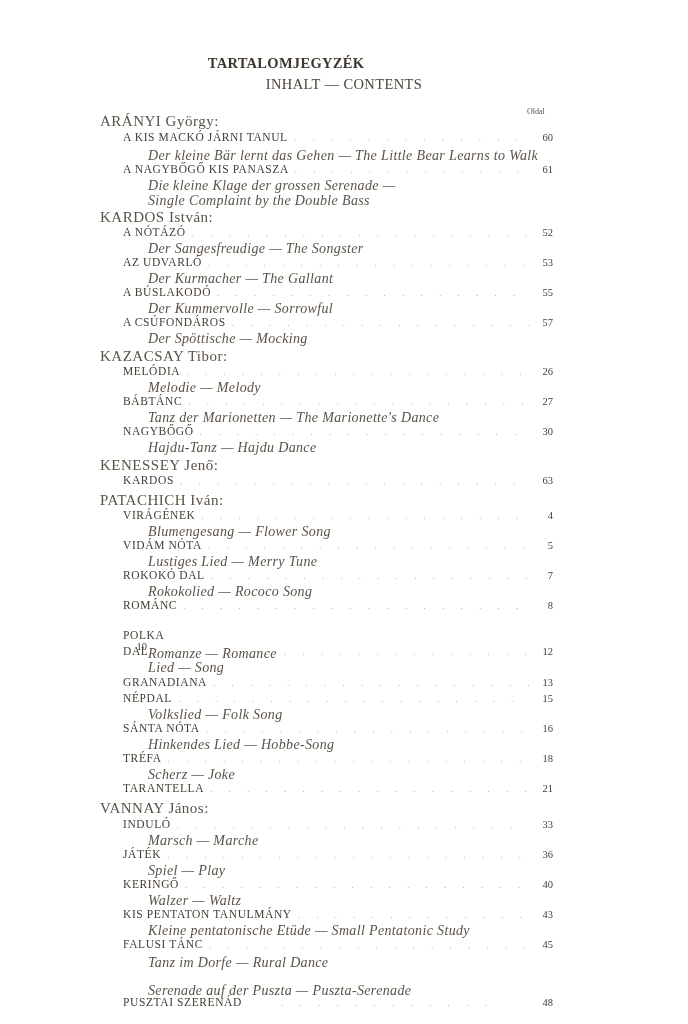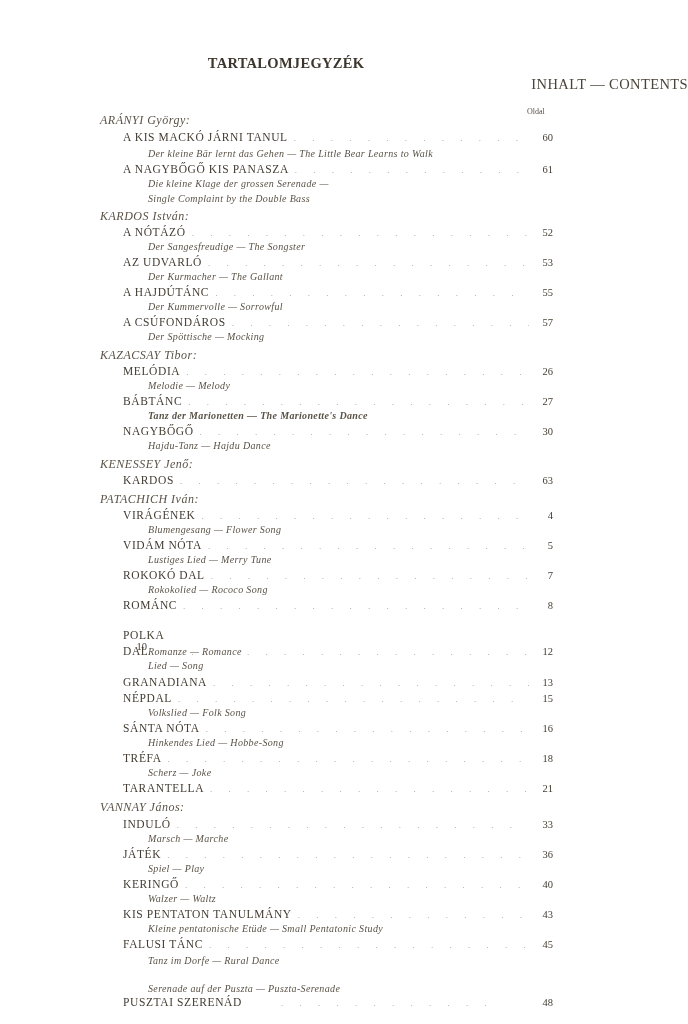--- a/index.html
+++ b/index.html
@@ -7,43 +7,43 @@
     width: 688px; height: 1024px; background: #ffffff;
     font-family: "Liberation Serif", "DejaVu Serif", serif;
     color: #4a4338; position: relative; overflow: hidden;
   }
   .page { position: absolute; left: 0; top: 0; width: 688px; height: 1024px; }
   .title {
     position: absolute; left: 0; width: 572px; top: 55px; text-align: center;
     font-weight: bold; font-size: 14.5px; letter-spacing: 0.3px; color: #3d362d;
   }
   .subtitle {
-    position: absolute; left: 0; width: 688px; top: 76px; text-align: right;
+    position: absolute; left: 0; width: 688px; top: 76px; text-align: center;
     font-size: 14.5px; letter-spacing: 0.4px; color: #4a4338;
   }
   .oldal {
     position: absolute; left: 527px; top: 107px; font-size: 8px; color: #5a5246;
   }
   .composer {
-    position: absolute; left: 100px; font-style: italic; font-size: 12px;
+    position: absolute; left: 100px; font-size: 15px;
     letter-spacing: 0.5px; color: #5a5246; white-space: nowrap;
   }
   .entry {
     position: absolute; left: 123px; width: 430px; height: 14px;
     display: flex; align-items: baseline; font-size: 11.5px; letter-spacing: 0.6px;
     color: #433c32; white-space: nowrap;
   }
   .entry .ttl { flex: 0 0 auto; padding-right: 6px; }
   .entry .dots {
     flex: 1 1 auto; overflow: hidden; color: #9a948a; letter-spacing: 7px;
     font-size: 9px; text-align: right;
   }
   .entry .pg { flex: 0 0 auto; width: 24px; text-align: right; font-size: 10.5px; letter-spacing: 0; }
   .trans {
-    position: absolute; left: 148px; font-style: italic; font-size: 10px;
+    position: absolute; left: 148px; font-style: italic; font-size: 14px;
     letter-spacing: 0.35px; color: #5a5246; white-space: nowrap;
   }
 </style>
 </head>
 <body>
 
 <div class="page">
   <div class="title">TARTALOMJEGYZÉK</div>
   <div class="subtitle">INHALT — CONTENTS</div>
   <div class="oldal">Oldal</div>
@@ -69,21 +69,21 @@
         <span class="pg">52</span>
       </div>
       <div class="trans" style="top: 241px;">Der Sangesfreudige — The Songster</div>
       <div class="entry" style="top: 256px;">
         <span class="ttl">AZ UDVARLÓ</span>
         <span class="dots">. . . . . . . . . . . . . . . . . . . . . . . . . . . . . . . . . . . .</span>
         <span class="pg">53</span>
       </div>
       <div class="trans" style="top: 271px;">Der Kurmacher — The Gallant</div>
       <div class="entry" style="top: 286px;">
-        <span class="ttl">A HAJDÚTÁNC</span>
+        <span class="ttl">A BÚSLAKODÓ</span>
         <span class="dots">. . . . . . . . . . . . . . . . . . . . . . . . . . . . . . . . . . . .</span>
         <span class="pg">55</span>
       </div>
       <div class="trans" style="top: 301px; font-style: italic;">Der Kummervolle — Sorrowful</div>
       <div class="entry" style="top: 316px;">
         <span class="ttl">A CSÚFONDÁROS</span>
         <span class="dots">. . . . . . . . . . . . . . . . . . . . . . . . . . . . . . . . . . . .</span>
         <span class="pg">57</span>
       </div>
       <div class="trans" style="top: 331px;">Der Spöttische — Mocking</div>
@@ -92,21 +92,21 @@
         <span class="ttl">MELÓDIA</span>
         <span class="dots">. . . . . . . . . . . . . . . . . . . . . . . . . . . . . . . . . . . .</span>
         <span class="pg">26</span>
       </div>
       <div class="trans" style="top: 380px;">Melodie — Melody</div>
       <div class="entry" style="top: 395px;">
         <span class="ttl">BÁBTÁNC</span>
         <span class="dots">. . . . . . . . . . . . . . . . . . . . . . . . . . . . . . . . . . . .</span>
         <span class="pg">27</span>
       </div>
-      <div class="trans" style="top: 410px; font-weight: bold;">Tanz der Marionetten — The Marionette's Dance</div>
+      <div class="trans" style="top: 410px;">Tanz der Marionetten — The Marionette's Dance</div>
       <div class="entry" style="top: 425px;">
         <span class="ttl">NAGYBŐGŐ</span>
         <span class="dots">. . . . . . . . . . . . . . . . . . . . . . . . . . . . . . . . . . . .</span>
         <span class="pg">30</span>
       </div>
       <div class="trans" style="top: 440px;">Hajdu-Tanz — Hajdu Dance</div>
       <div class="composer" style="top: 457px;">KENESSEY Jenő:</div>
       <div class="entry" style="top: 474px;">
         <span class="ttl">KARDOS</span>
         <span class="dots">. . . . . . . . . . . . . . . . . . . . . . . . . . . . . . . . . . . .</span>

